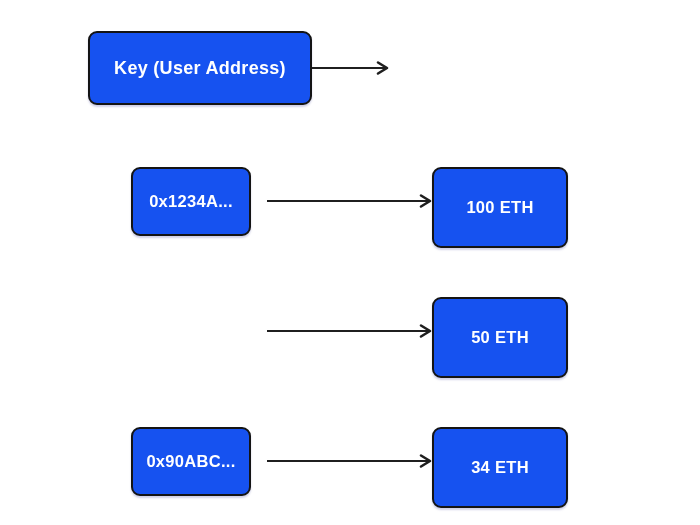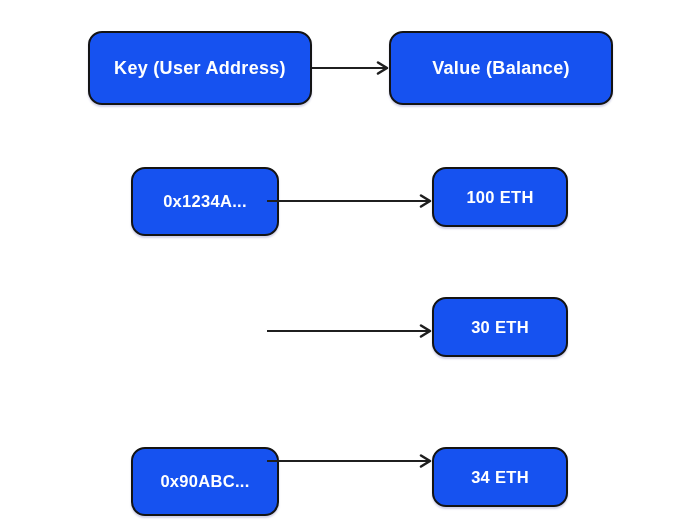--- a/index.html
+++ b/index.html
@@ -16,40 +16,40 @@
     overflow: hidden;
   }
   .node {
     position: absolute;
     display: flex;
     align-items: center;
     justify-content: center;
     box-sizing: border-box;
     background: var(--box-fill, #1652f0);
     border: 2px solid var(--box-border, #141414);
-    border-radius: 14px;
+    border-radius: 9px;
     color: var(--text-color, #ffffff);
     font-weight: 700;
     letter-spacing: 0.3px;
     box-shadow: 0 2px 2px rgba(90, 90, 170, 0.28);
     text-align: center;
   }
   .node.header { font-size: 18px; }
   .node.small  { font-size: 16.5px; }
 
   
   .hdr-key   { left: 88px;  top: 31px; width: 224px; height: 74px; }
   .hdr-value { left: 389px; top: 31px; width: 224px; height: 74px; }
 
   
-  .col-key   { left: 131px; width: 148px; height: 69px; }
-  .col-value { left: 432px; width: 136px; height: 60px; }
+  .col-key   { left: 131px; width: 120px; height: 69px; }
+  .col-value { left: 432px; width: 136px; height: 81px; }
   .row-0 { top: 167px; }
   .row-1 { top: 297px; }
-  .row-2 { top: 447px; justify-content: center; }
+  .row-2 { top: 427px; justify-content: center; }
 
   .arrow {
     position: absolute;
     display: block;
   }
   .arrow-hdr   { left: 310px; top: 58px; }
   .arrow-row-0 { left: 265px; top: 191px; }
   .arrow-row-1 { left: 265px; top: 321px; }
   .arrow-row-2 { left: 265px; top: 451px; }
   .arrow line, .arrow path {
@@ -63,41 +63,38 @@
 
   <div class="node header hdr-key">
     <span>Key (User Address)</span>
   </div>
 
   <svg class="arrow arrow-hdr" width="82" height="20" viewBox="0 0 82 20" aria-hidden="true">
     <line x1="2" y1="10" x2="75" y2="10" stroke-width="2.2"></line>
     <path d="M 68 4.5 L 77 10 L 68 15.5" fill="none" stroke-width="2.6" stroke-linecap="round" stroke-linejoin="round"></path>
   </svg>
 
-  <div class="node header hdr-value">
-    <span>Value (Balance)</span>
-  </div>
 
   <div class="node small col-key row-0">
     <span>0x1234A...</span>
   </div>
   <svg class="arrow arrow-row-0" width="170" height="20" viewBox="0 0 170 20" aria-hidden="true">
     <line x1="2" y1="10" x2="163" y2="10" stroke-width="2.2"></line>
     <path d="M 156 4.5 L 165 10 L 156 15.5" fill="none" stroke-width="2.6" stroke-linecap="round" stroke-linejoin="round"></path>
   </svg>
   <div class="node small col-value row-0">
     <span>100 ETH</span>
   </div>
 
   <svg class="arrow arrow-row-1" width="170" height="20" viewBox="0 0 170 20" aria-hidden="true">
     <line x1="2" y1="10" x2="163" y2="10" stroke-width="2.2"></line>
     <path d="M 156 4.5 L 165 10 L 156 15.5" fill="none" stroke-width="2.6" stroke-linecap="round" stroke-linejoin="round"></path>
   </svg>
   <div class="node small col-value row-1">
-    <span>30 ETH</span>
+    <span>50 ETH</span>
   </div>
 
   <div class="node small col-key row-2">
     <span>0x90ABC...</span>
   </div>
   <svg class="arrow arrow-row-2" width="170" height="20" viewBox="0 0 170 20" aria-hidden="true">
     <line x1="2" y1="10" x2="163" y2="10" stroke-width="2.2"></line>
     <path d="M 156 4.5 L 165 10 L 156 15.5" fill="none" stroke-width="2.6" stroke-linecap="round" stroke-linejoin="round"></path>
   </svg>
   <div class="node small col-value row-2">

